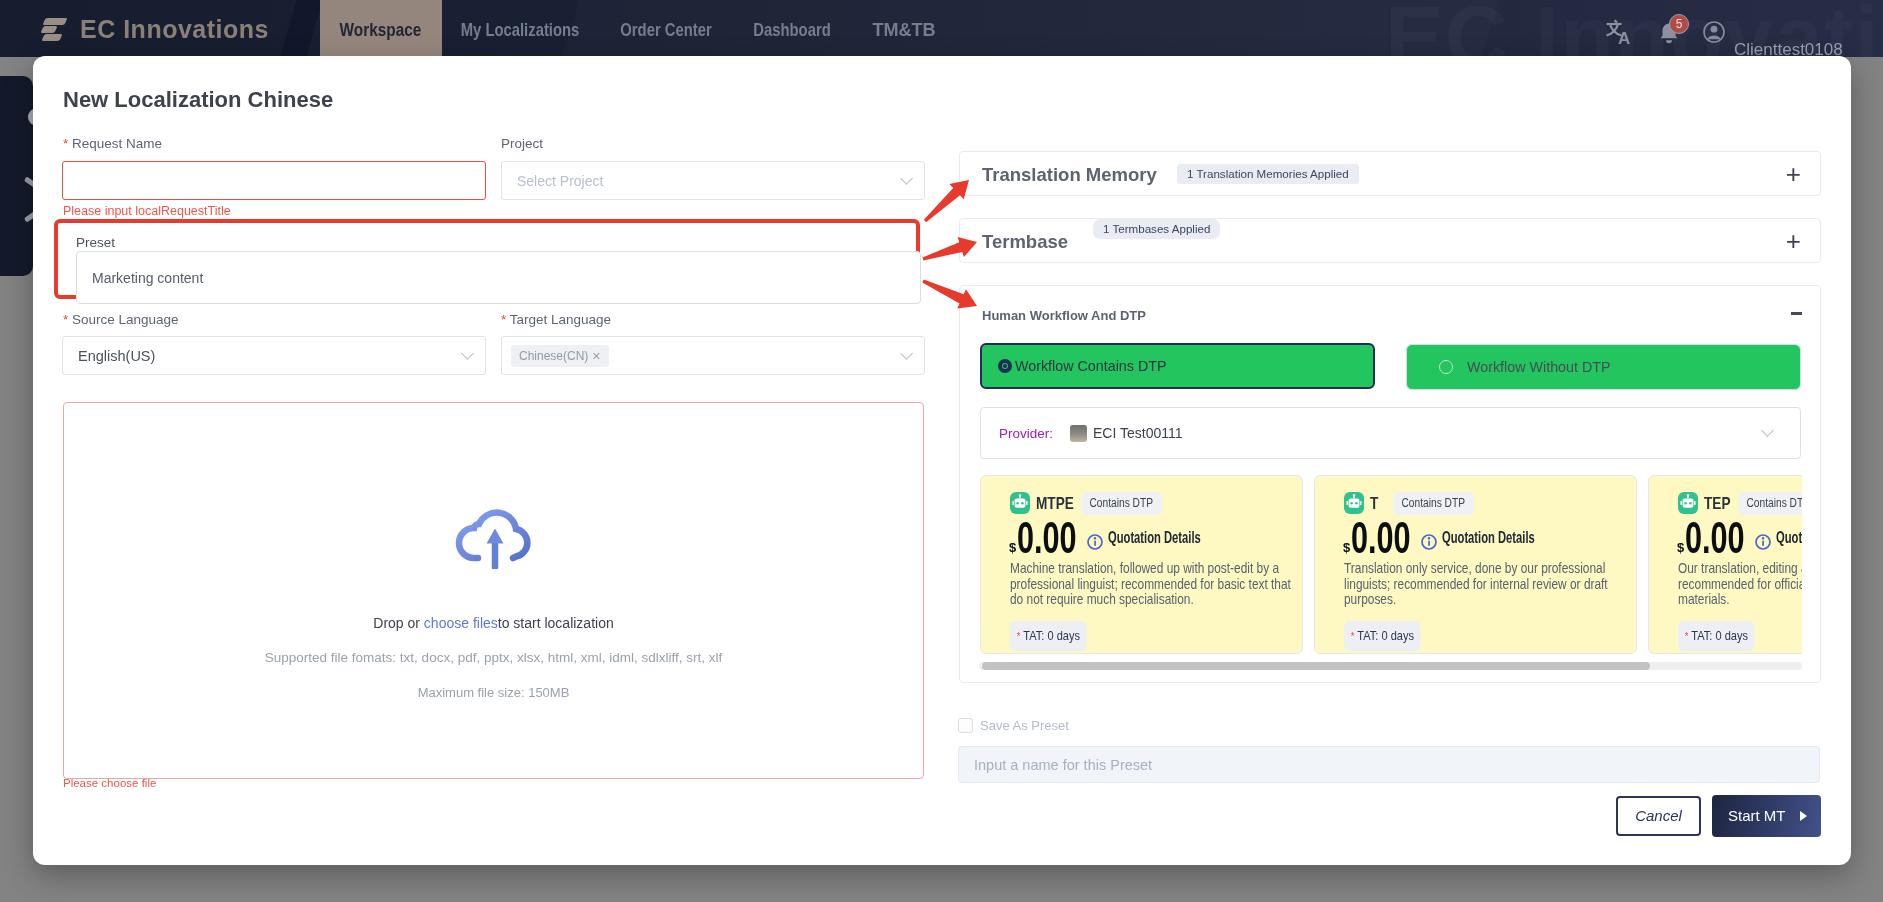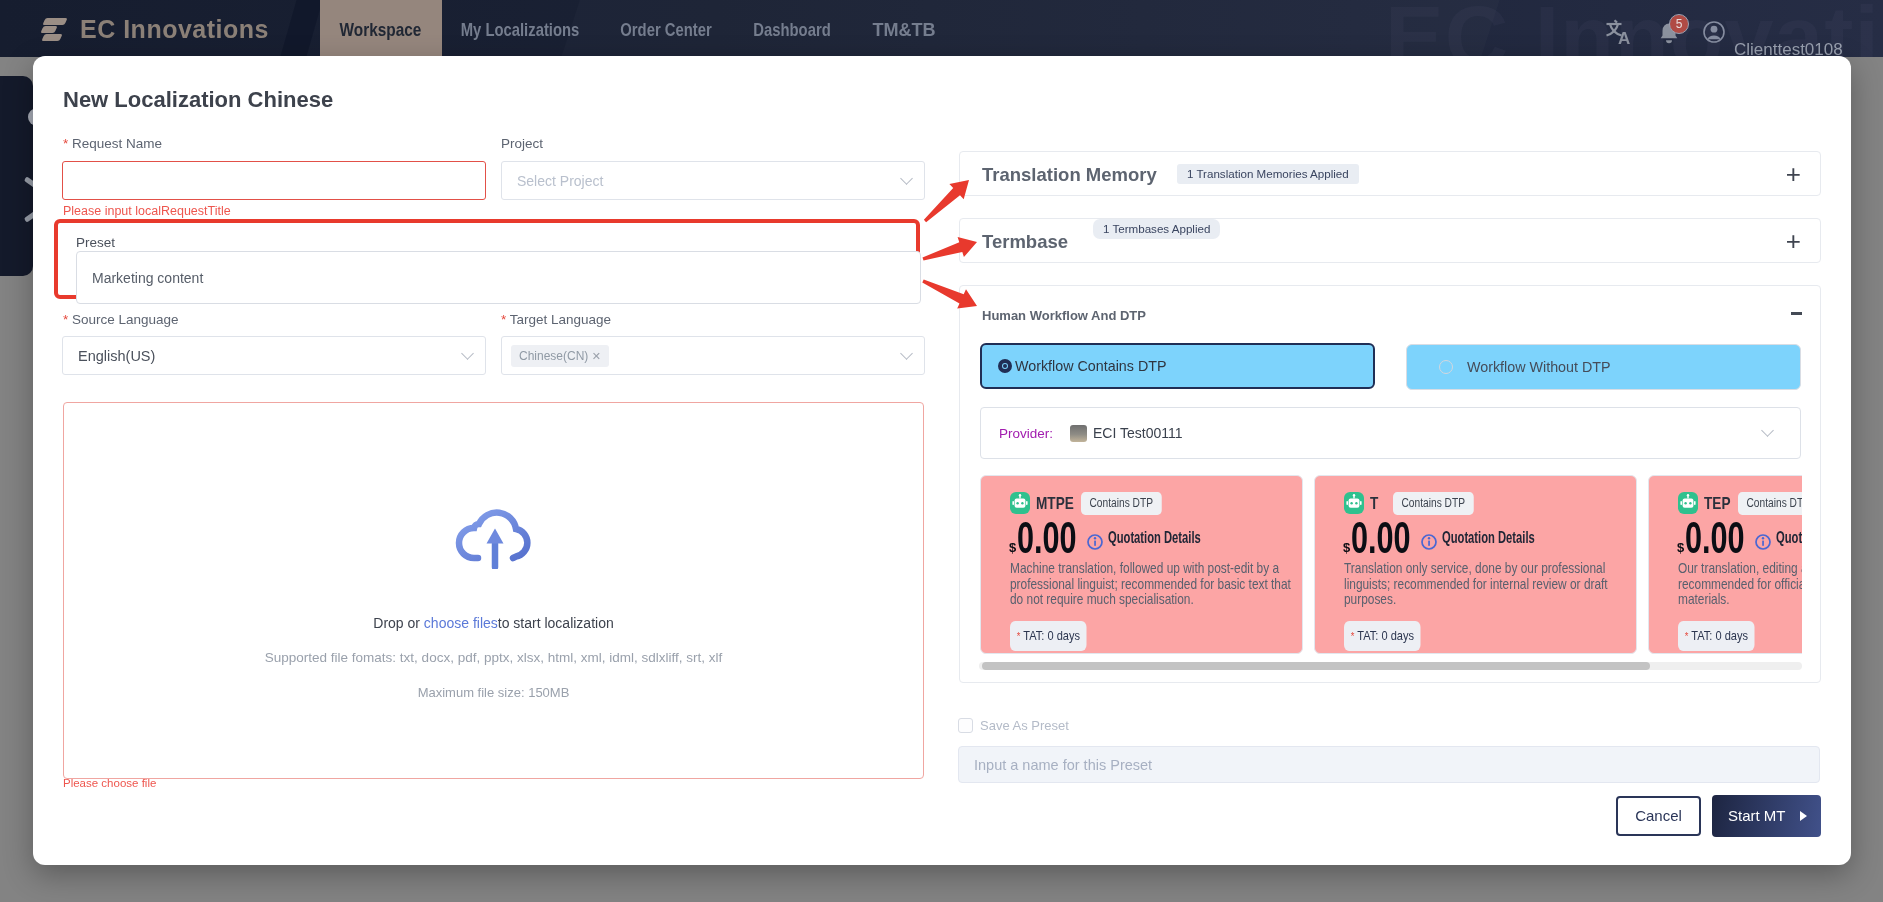--- a/index.html
+++ b/index.html
@@ -34,36 +34,36 @@
   .val { position:absolute; left:15px; top:0; bottom:0; display:flex; align-items:center; font-size:14.5px; color:#4b515c; white-space:nowrap; }
   .chev { position:absolute; right:13px; top:50%; width:9px; height:9px; margin-top:-7px; border-right:1.6px solid #b4bac4; border-bottom:1.6px solid #b4bac4; transform:rotate(45deg); }
   .err { position:absolute; font-size:12.5px; color:#ee564e; white-space:nowrap; }
 
   
   .secbox { position:absolute; left:926px; width:862px; border:1px solid #e7eaef; border-radius:4px; background:#fff; }
   .sechead { position:absolute; left:22px; font-size:18.5px; font-weight:bold; color:#5d6470; white-space:nowrap; }
   .badge { position:absolute; height:20px; line-height:20px; padding:0 10px; background:#e9edf3; border-radius:3px; font-size:11.6px; color:#3a4560; white-space:nowrap; }
   .plus { position:absolute; right:19px; top:0 !important; height:45px; line-height:44px; font-size:26px; color:#3f4450; font-weight:400; }
 
-  .radiocard { position:absolute; height:46px; border-radius:6px; background:#7dd3fc; }
+  .radiocard { position:absolute; height:46px; border-radius:6px; background:#22c55e; }
   .rc1 { border:2px solid #202e55; }
   .rc2 { border:1px solid #d9dde4; }
   .rdot { position:absolute; left:18px; top:50%; margin-top:-7px; width:14px; height:14px; border-radius:50%; }
   .rlabel { position:absolute; left:45px; top:0; bottom:0; display:flex; align-items:center; font-size:14.3px; color:#2f3540; white-space:nowrap; }
 
-  .card { position:absolute; top:0; width:323px; height:179px; background:#fca5a5; border:1px solid #e3e7ee; border-radius:6px; }
+  .card { position:absolute; top:0; width:323px; height:179px; background:#fef9c3; border:1px solid #e3e7ee; border-radius:6px; }
   .cname { position:absolute; left:55px; top:16px; height:23px; line-height:23px; font-size:17px; font-weight:bold; color:#2b303c; transform:scaleX(0.8); transform-origin:left center; white-space:nowrap; }
   .cpill { position:absolute; top:16px; height:23px; line-height:23px; padding:0 10px; background:#eff1f4; border-radius:5px; font-size:12px; color:#3c434e; transform:scaleX(0.85); transform-origin:left center; white-space:nowrap; }
   .cur { position:absolute; left:28px; top:64px; font-size:13px; font-weight:bold; color:#0c0e14; }
   .big { position:absolute; left:36px; top:39px; font-size:45px; line-height:45px; font-weight:bold; color:#0c0e14; transform:scaleX(0.68); transform-origin:left top; display:inline-block; }
   .qd { position:absolute; left:127px; top:53px; font-size:16px; font-weight:bold; color:#202636; transform:scaleX(0.7); transform-origin:left top; white-space:nowrap; display:inline-block; }
   .cdesc { position:absolute; left:29px; top:85px; width:345px; font-size:14.5px; line-height:15.7px; color:#59606e; transform:scaleX(0.82); transform-origin:left top; }
   .ctat { position:absolute; left:29px; top:145px; height:30px; line-height:30px; padding:0 8px; background:#edeff4; border-radius:6px; font-size:13px; color:#2c3650; transform:scaleX(0.85); transform-origin:left top; white-space:nowrap; }
 
-  .btn-cancel { position:absolute; left:1583px; top:740px; width:85px; height:40px; border:2px solid #2a3558; border-radius:4px; color:#2a3558; font-size:15px; text-align:center; line-height:36px; background:#fff; }
+  .btn-cancel { position:absolute; left:1583px; top:740px; width:85px; height:40px; border:2px solid #2a3558; border-radius:4px; color:#2a3558; font-size:15px; text-align:center; line-height:36px; background:#fff;font-style:italic; }
   .btn-start { position:absolute; left:1679px; top:739px; width:109px; height:42px; border-radius:4px; background:linear-gradient(100deg,#1d2541,#41518a); color:#fff; font-size:15px; }
 </style>
 </head>
 <body>
 <div id="overlay"></div>
 <div id="darkcard">
     <div class="circ"></div>
     <div class="mk1"></div>
     <div class="mk2"></div>
   </div>

